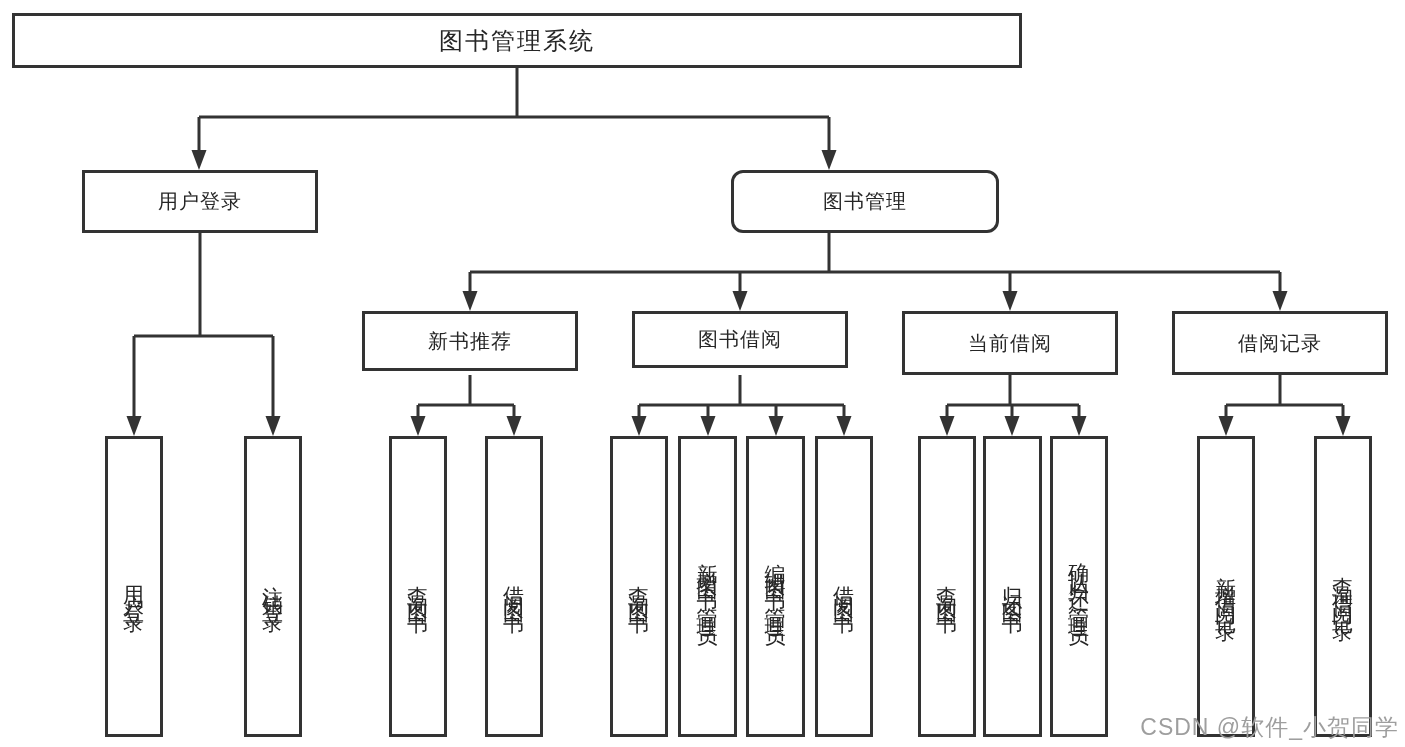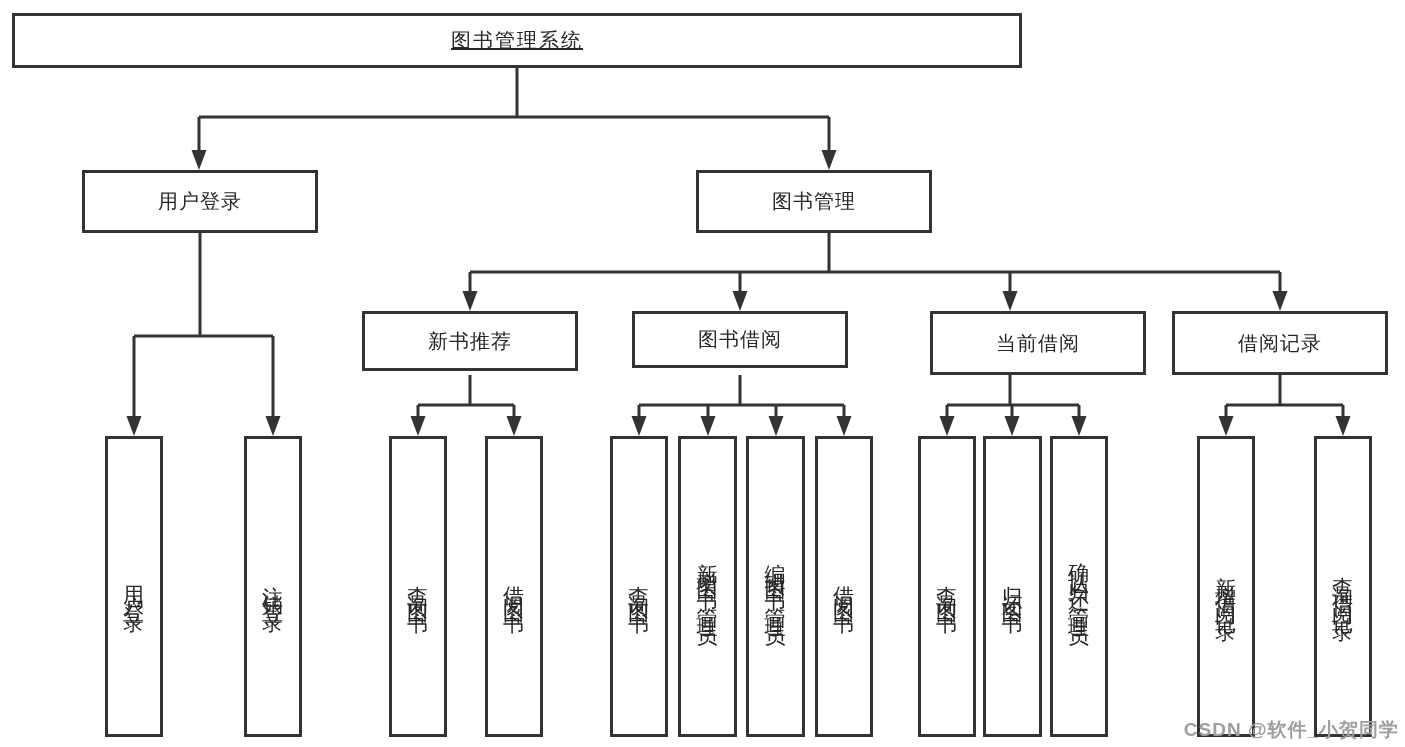--- a/index.html
+++ b/index.html
@@ -30,41 +30,39 @@
     display: flex;
     align-items: center;
     justify-content: center;
     z-index: 2;
   }
   .box.h {
     font-size: 20px;
     letter-spacing: 1px;
   }
   .box.root {
-    font-size: 20px;
+    font-size: 24px;
     letter-spacing: 2px;
-    text-decoration: underline;
   }
   .leaf .vtext {
     writing-mode: vertical-rl;
     text-orientation: mixed;
     font-size: 21px;
     letter-spacing: 9px;
     line-height: 1;
     white-space: nowrap;
   }
   .watermark {
     position: absolute;
     right: 6px;
     bottom: 4px;
-    font-size: 19px;
+    font-size: 23px;
     color: #9e9e9e;
     letter-spacing: 1px;
     z-index: 3;
-    font-weight: bold;
   }
 </style>
 </head>
 <body>
 
 <div class="canvas">
 
   <svg class="connectors" width="1405" height="747" viewBox="0 0 1405 747" xmlns="http://www.w3.org/2000/svg">
     <g stroke="#333333" stroke-width="3" fill="none">
 
@@ -104,25 +102,25 @@
       <polygon points="1004.5,416 1019.5,416 1012,436"></polygon>
       <polygon points="1071.5,416 1086.5,416 1079,436"></polygon>
       <polygon points="1218.5,416 1233.5,416 1226,436"></polygon>
       <polygon points="1335.5,416 1350.5,416 1343,436"></polygon>
     </g>
   </svg>
 
   <div class="box root" style="left:12px; top:13px; width:1010px; height:55px;">图书管理系统</div>
 
   <div class="box h" style="left:82px; top:170px; width:236px; height:63px;">用户登录</div>
-  <div class="box h" style="left:696px; top:170px; width:236px; height:63px;">图书管理</div>
+  <div class="box h" style="left:731px; top:170px; width:268px; height:63px;border-radius:12px;">图书管理</div>
 
   <div class="box h" style="left:362px; top:311px; width:216px; height:60px;">新书推荐</div>
   <div class="box h" style="left:632px; top:311px; width:216px; height:57px;">图书借阅</div>
-  <div class="box h" style="left:902px; top:311px; width:216px; height:64px;margin-left:28px;">当前借阅</div>
+  <div class="box h" style="left:902px; top:311px; width:216px; height:64px;">当前借阅</div>
   <div class="box h" style="left:1172px; top:311px; width:216px; height:64px;">借阅记录</div>
 
   <div class="box leaf" style="left:105px; top:436px; width:58px; height:301px;">
     <span class="vtext">用户登录</span>
   </div>
   <div class="box leaf" style="left:244px; top:436px; width:58px; height:301px;">
     <span class="vtext">注销登录</span>
   </div>
 
   <div class="box leaf" style="left:389px; top:436px; width:58px; height:301px;">

